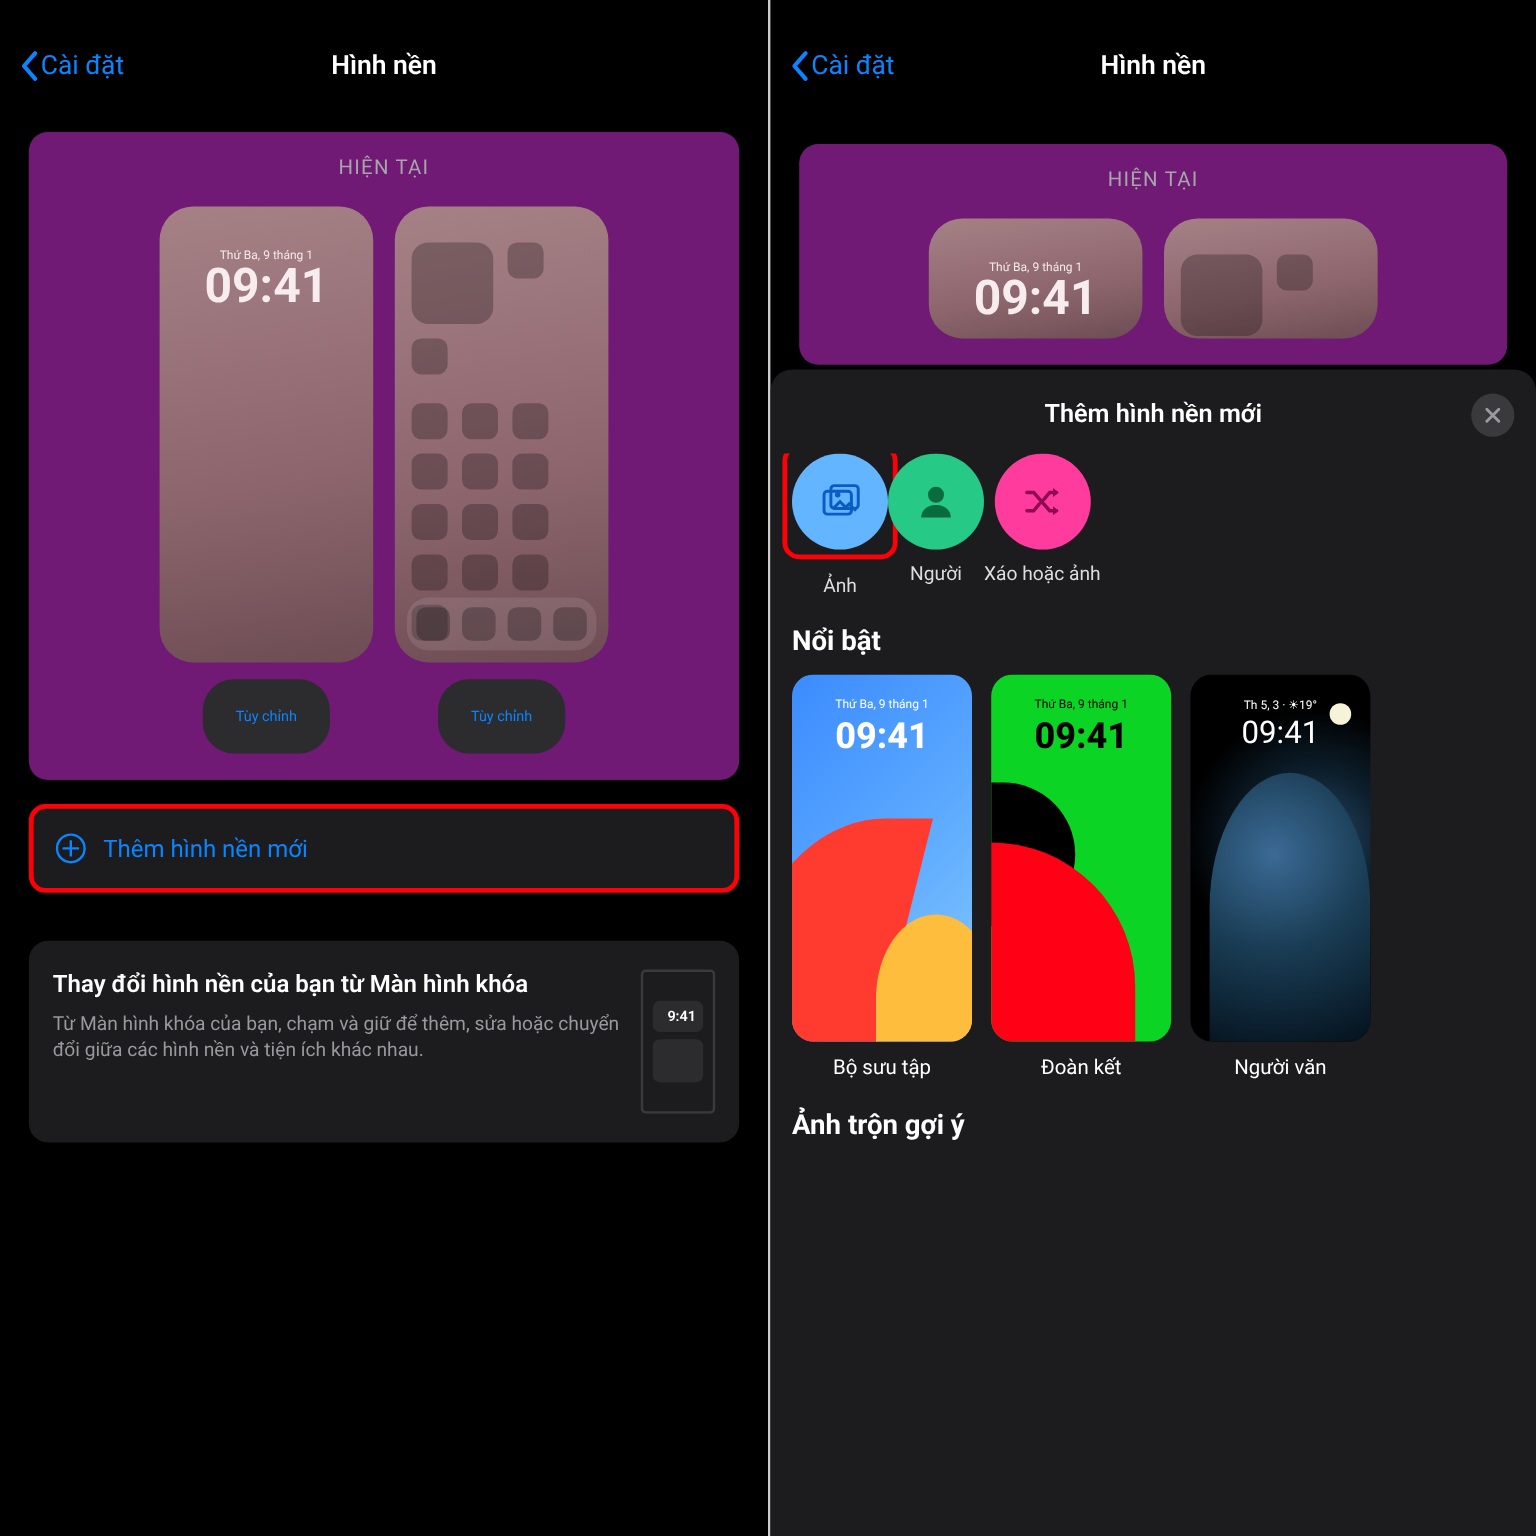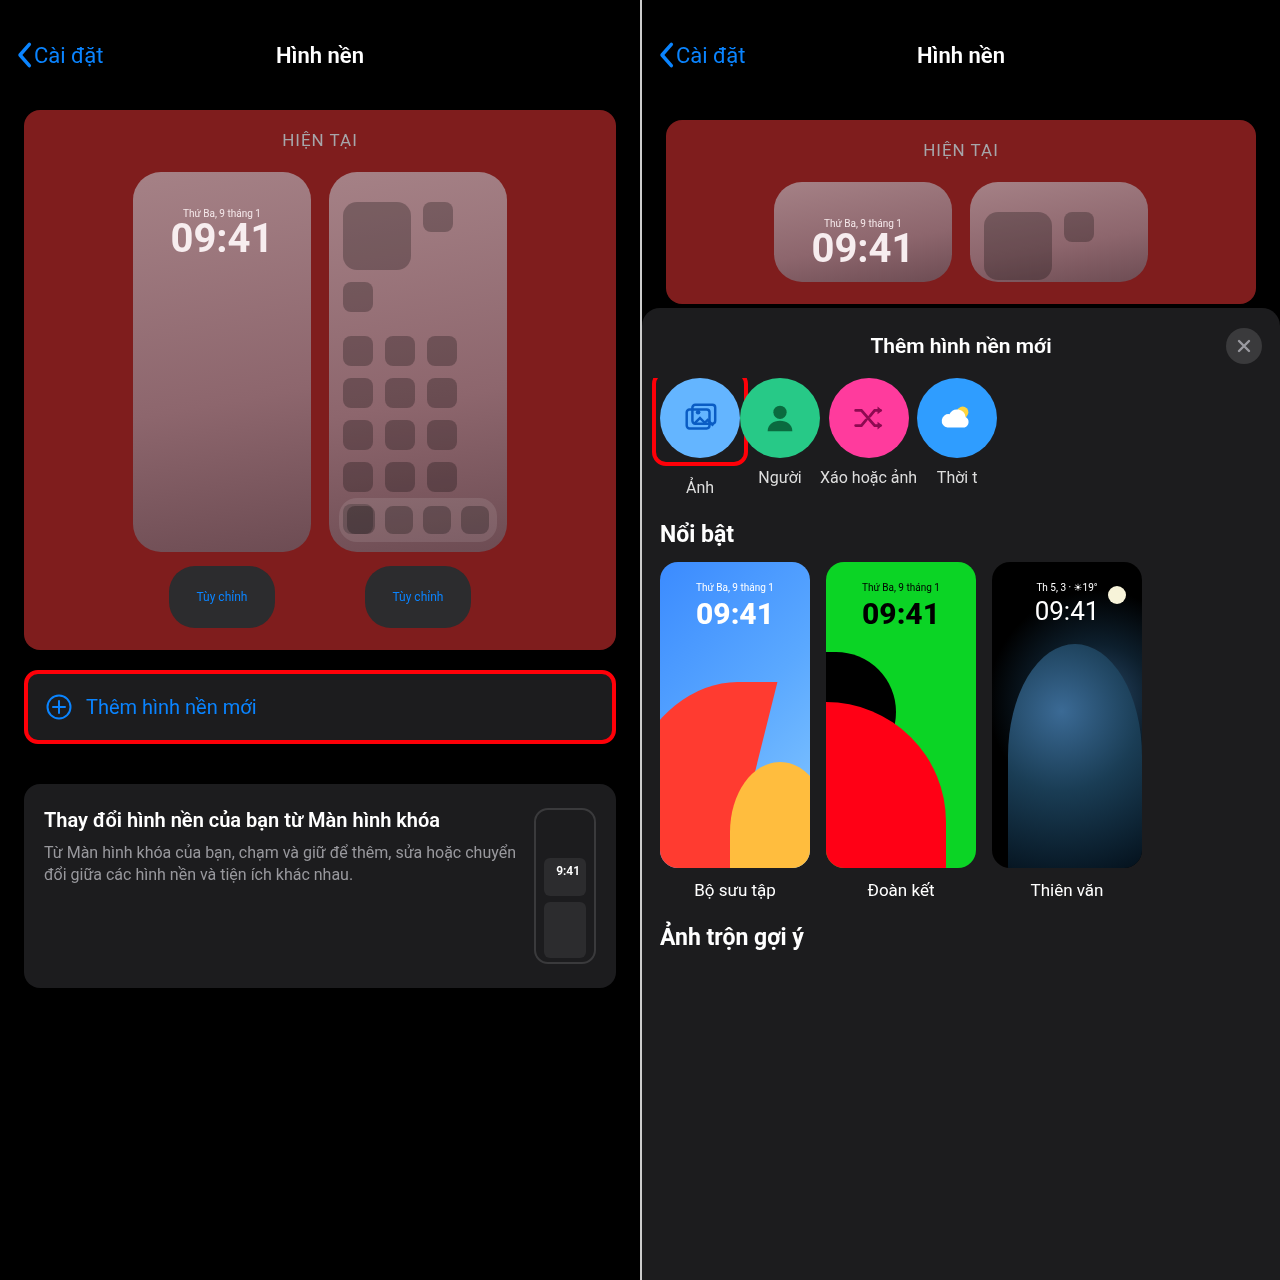--- a/index.html
+++ b/index.html
@@ -4,40 +4,40 @@
 <style>
 * { margin:0; padding:0; box-sizing:border-box; font-family:-apple-system,BlinkMacSystemFont,"Segoe UI",Roboto,sans-serif; }
 body { background:#fff; width:1280px; height:1280px; overflow:hidden; }
 .split { display:flex; width:100%; height:100%; }
 .pane { width:50%; height:100%; background:#000; position:relative; color:#fff; overflow:hidden; border-left:2px solid #ccc; }
 .pane:first-child{border-left:none;}
 .nav { display:flex; align-items:center; padding:30px 16px 10px 16px; position:relative; height:90px;}
 .back { color:#0a84ff; font-size:22px; display:flex; align-items:center; gap:2px; cursor:pointer; }
 .back svg{width:16px;height:28px;}
 .title { position:absolute; left:50%; transform:translateX(-50%); font-weight:600; font-size:22px; color:#fff; }
-.card { background:#7f1d1d; border-radius:16px; margin:20px 24px; padding:20px 16px 22px 16px; }
+.card { background:#701a75; border-radius:16px; margin:20px 24px; padding:20px 16px 22px 16px; }
 .card-hdr { text-align:center; color:#a6a6aa; font-size:17px; letter-spacing:1px; margin-bottom:22px; }
 .previews { display:flex; gap:18px; justify-content:center; }
 .preview-col { display:flex; flex-direction:column; align-items:center; gap:14px;}
 .phone { width:178px; height:380px; border-radius:28px; background:linear-gradient(170deg,#a58186 0%,#8d666d 60%,#6d4c53 100%); position:relative; overflow:hidden; }
 .phone.home .grid {position:absolute; top:30px; left:14px; right:14px; display:flex; flex-wrap:wrap; gap:12px;}
 .phone.home .ic{width:30px;height:30px;border-radius:8px;background:rgba(0,0,0,.25);}
 .phone.home .ic.big{width:68px;height:68px;border-radius:14px;}
 .phone.home .dock{position:absolute;bottom:10px;left:10px;right:10px;height:44px;background:rgba(255,255,255,.1);border-radius:18px;display:flex;gap:10px;justify-content:center;align-items:center;}
 .phone.home .dock .ic{width:28px;height:28px;border-radius:8px;}
 .lock-date{font-size:10px;color:#f5e8ea;text-align:center;padding-top:36px;}
 .lock-time{font-size:40px;font-weight:700;color:#f7edef;text-align:center;line-height:1;}
 .customize { background:#2c2c2e; color:#0a84ff; font-size:12px; padding:24px 28px; border-radius:26px; border:none; cursor:pointer;}
 .addrow { margin:0 24px; background:#1c1c1e; border-radius:14px; padding:20px 18px; display:flex; align-items:center; gap:14px; cursor:pointer; border:4px solid #ff0008;}
 .addrow svg{width:26px;height:26px;}
 .addrow span{color:#0a84ff;font-size:20px;}
 .tip { margin:40px 24px 0 24px; background:#1c1c1e; border-radius:16px; padding:24px 20px; display:flex; gap:18px;}
 .tip h3{font-size:20px;font-weight:600;margin-bottom:10px;}
 .tip p{font-size:16px;color:#98989d;line-height:1.35;}
-.tip .mini{width:62px;height:156px;border:2px solid #3a3a3c;border-radius:14px;flex-shrink:0;display:flex;align-items:center;justify-content:flex-end;flex-direction:column;padding:4px;}
+.tip .mini{width:62px;height:120px;border:2px solid #3a3a3c;border-radius:4px;flex-shrink:0;display:flex;align-items:center;justify-content:flex-end;flex-direction:column;padding:24px;}
 .tip .mini .sq{width:42px;height:38px;background:#2c2c2e;border-radius:6px;color:#fff;font-size:12px;font-weight:600;display:flex;align-items:flex-start;justify-content:flex-end;padding:6px 6px 0 0;}
 .tip .mini .inn{width:42px;height:56px;background:#2c2c2e;border-radius:6px;margin-top:6px;}
 
 
 .sheet{position:absolute;left:0;right:0;bottom:0;top:308px;background:#1c1c1e;border-radius:18px 18px 0 0;padding:20px 0 0 0;}
 .sheet-hdr{position:relative;text-align:center;font-size:21px;font-weight:600;padding:6px 0 20px 0;}
 .close{position:absolute;right:18px;top:0;width:36px;height:36px;border-radius:50%;background:#3a3a3c;display:flex;align-items:center;justify-content:center;cursor:pointer;}
 .close svg{width:16px;height:16px;}
 .cats{display:flex;padding:0 18px;overflow:hidden;}
 .cat{display:flex;flex-direction:column;align-items:center;gap:10px;cursor:pointer;}
@@ -209,29 +209,20 @@
       </div>
       <div class="cat">
         <div class="circ" style="background:#ff3b9d">
           <svg viewBox="0 0 40 40">
                 <path d="M6 12h6l14 16h6M6 28h6l5-6m4-4 5-6h6" stroke="#8d0a51" stroke-width="3" fill="none" stroke-linecap="round"></path>
                 <path d="M29 8l5 4-5 4M29 24l5 4-5 4" fill="#8d0a51"></path>
               </svg>
         </div>
         <div class="cat-lbl">Xáo hoặc ảnh</div>
       </div>
-      <div class="cat">
-        <div class="circ" style="background:#2f9dff">
-          <svg viewBox="0 0 40 40">
-                <circle cx="26" cy="14" r="6" fill="#ffd53e"></circle>
-                <path d="M10 30a7 7 0 0 1 2-14 9 9 0 0 1 17 3 6 6 0 0 1-1 11z" fill="#fff"></path>
-              </svg>
-        </div>
-        <div class="cat-lbl">Thời t</div>
-      </div>
     </div>
 
     <div class="sec-title">Nổi bật</div>
     <div class="thumbs">
       <div class="tcol">
         <div class="thumb col">
           <div class="dt">Thứ Ba, 9 tháng 1</div>
           <div class="tm">09:41</div>
           <div class="shape1"></div>
               <div class="shape2"></div>
@@ -247,21 +238,21 @@
         </div>
         <div class="tlabel">Đoàn kết</div>
       </div>
       <div class="tcol">
         <div class="thumb earth">
           <div class="moon"></div>
           <div class="dt">Th 5, 3  ·  ☀︎19°</div>
           <div class="tm">09:41</div>
           <div class="planet"></div>
         </div>
-        <div class="tlabel">Thiên văn</div>
+        <div class="tlabel">Người văn</div>
       </div>
     </div>
 
     <div class="sec-title">Ảnh trộn gợi ý</div>
   </div>
 </div>
 
 </div>
 
 </body></html>

